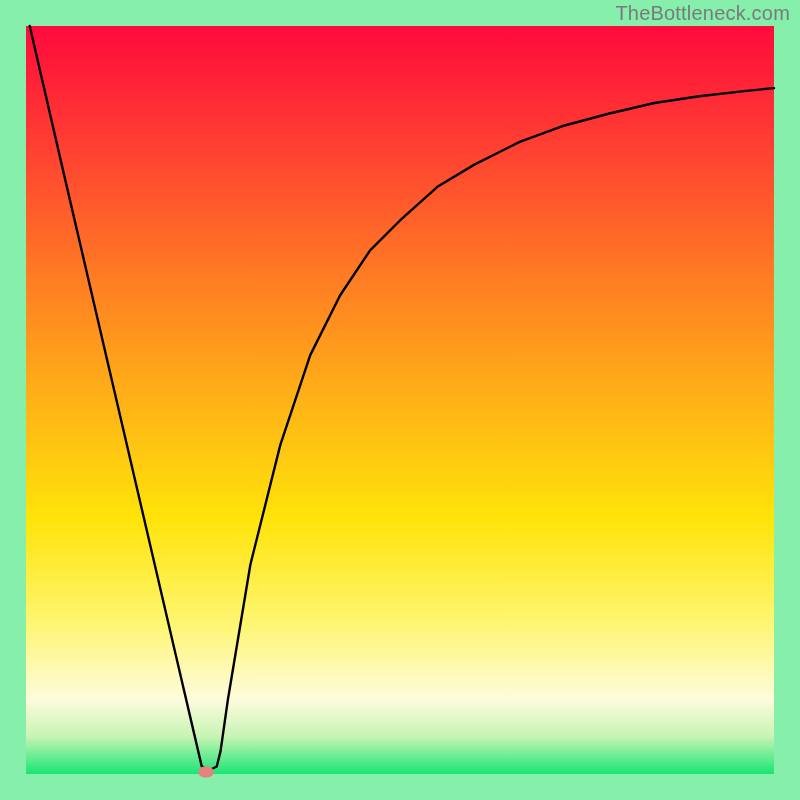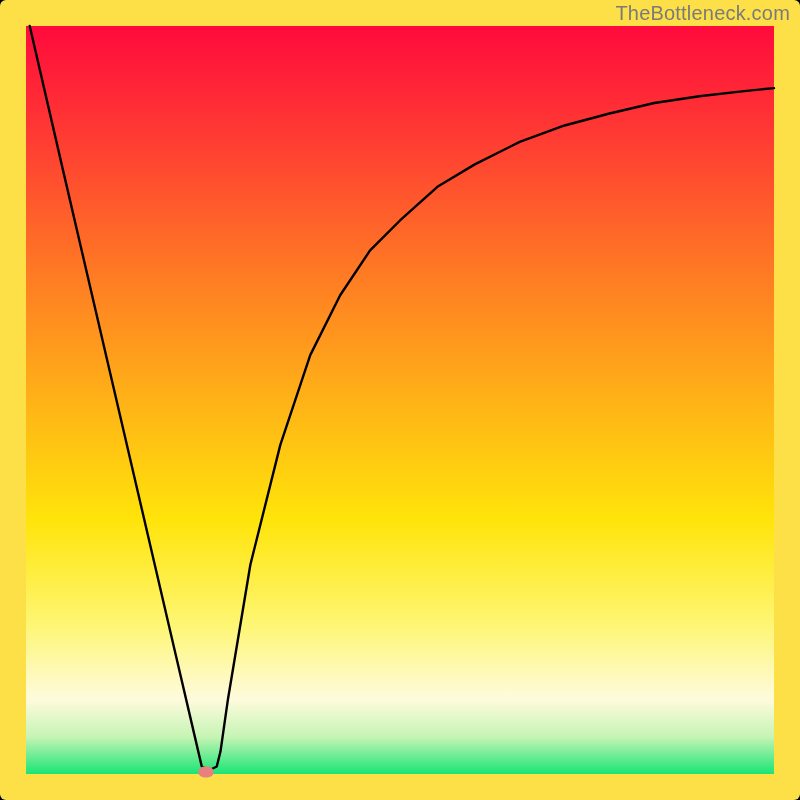--- a/index.html
+++ b/index.html
@@ -9,22 +9,21 @@
     height: 800px;
     overflow: hidden;
     background: #000;
     font-family: Arial, Helvetica, sans-serif;
   }
   .frame {
     position: absolute;
     left: 0; top: 0;
     width: 800px;
     height: 800px;
-    background: #fde047;
-    border-radius: 6px;
+    background: #86efac;
   }
   .plot {
     position: absolute;
     left: 26px;
     top: 26px;
     width: 748px;
     height: 748px;
     background: linear-gradient(to bottom,
       #ff0a3c 0%,
       #ff3f32 16%,

